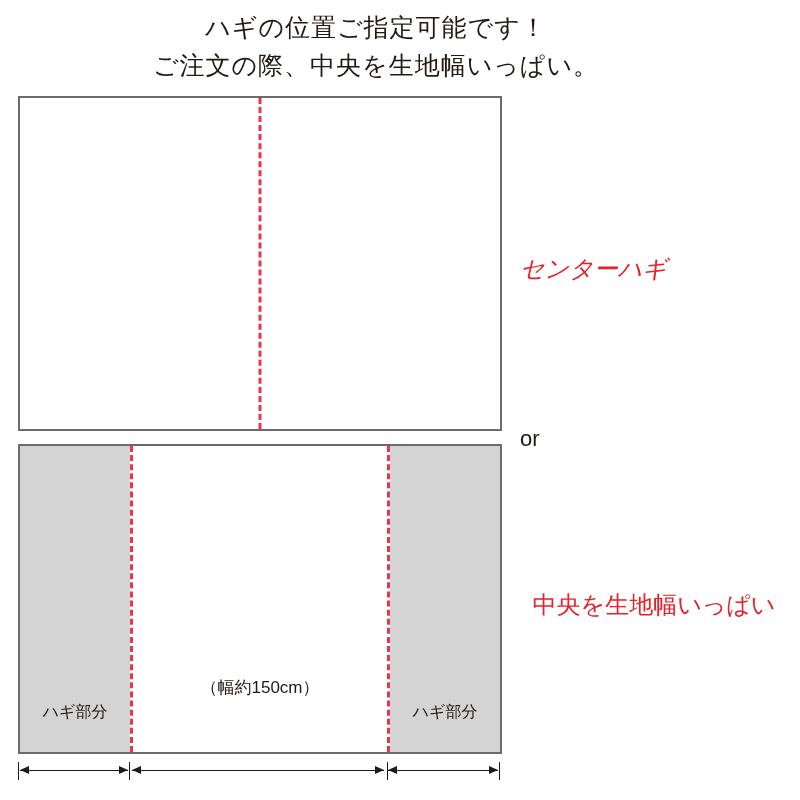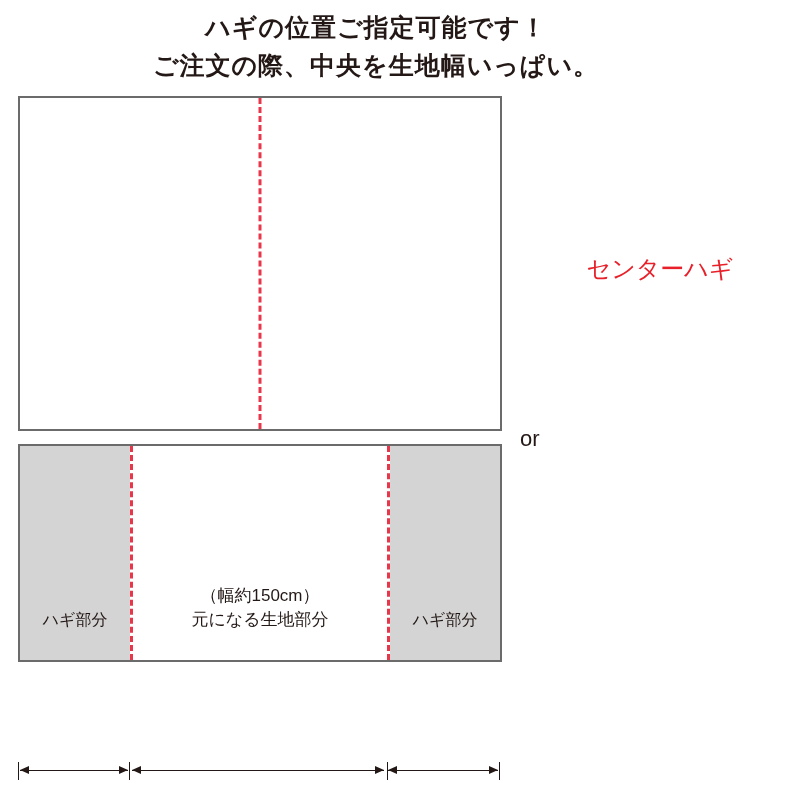--- a/index.html
+++ b/index.html
@@ -16,21 +16,20 @@
     position: relative;
   }
 
   
   #heading {
     position: absolute;
     left: 0;
     top: 8px;
     width: 752px;
     text-align: center;
-    font-weight: bold;
   }
   #heading .line {
     font-size: 25px;
     line-height: 38px;
     letter-spacing: 1px;
     color: #231815;
     white-space: nowrap;
   }
 
   
@@ -62,21 +61,21 @@
     border-left: 3px dashed #e8374a;
     transform: translateX(-1.5px);
   }
 
   
   #panel-sides {
     position: absolute;
     left: 18px;
     top: 444px;
     width: 484px;
-    height: 218px;
+    height: 310px;
     box-sizing: border-box;
     border: 2px solid #6b6b6b;
     background: #ffffff;
   }
   #panel-sides .side-fill {
     position: absolute;
     top: 0;
     bottom: 0;
     background: #d4d4d4;
   }
@@ -172,21 +171,22 @@
     position: absolute;
     color: #e8202a;
     font-size: 24px;
     line-height: 38px;
     white-space: nowrap;
   }
   #caption-center {
     left: 520px;
     top: 250px;
     width: 280px;
-    text-align: center;
+    text-align: left;
+    font-style: italic;
   }
   #caption-or {
     left: 520px;
     top: 420px;
     width: 280px;
     text-align: left;
     color: #231815;
     font-size: 22px;
   }
   #caption-sides {
@@ -211,33 +211,33 @@
     <div class="seam"></div>
   </div>
 
   <div id="panel-sides">
     <div class="side-fill left"></div>
     <div class="side-fill right"></div>
     <div class="seam left"></div>
     <div class="seam right"></div>
 
     <div class="inner-label" id="label-width">（幅約150cm）</div>
-    <div class="inner-label" id="label-base">元になる生地部分</div>
     <div class="inner-label" id="label-hagi-left">ハギ部分</div>
     <div class="inner-label" id="label-hagi-right">ハギ部分</div>
   </div>
 
   <div class="dim-row">
     <div class="tickmark" style="left:0px;"></div>
     <div class="tickmark" style="left:111px;"></div>
     <div class="tickmark" style="left:369px;"></div>
     <div class="tickmark" style="left:481px;"></div>
     <div class="dim seg-left"></div>
     <div class="dim seg-center"></div>
     <div class="dim seg-right"></div>
   </div>
 
   <div class="caption" id="caption-center">センターハギ</div>
   <div class="caption" id="caption-or">or</div>
   <div class="caption" id="caption-sides">
+    <span class="cline">中央を生地幅いっぱい</span>
   </div>
 
 </div>
 
 </body></html>

